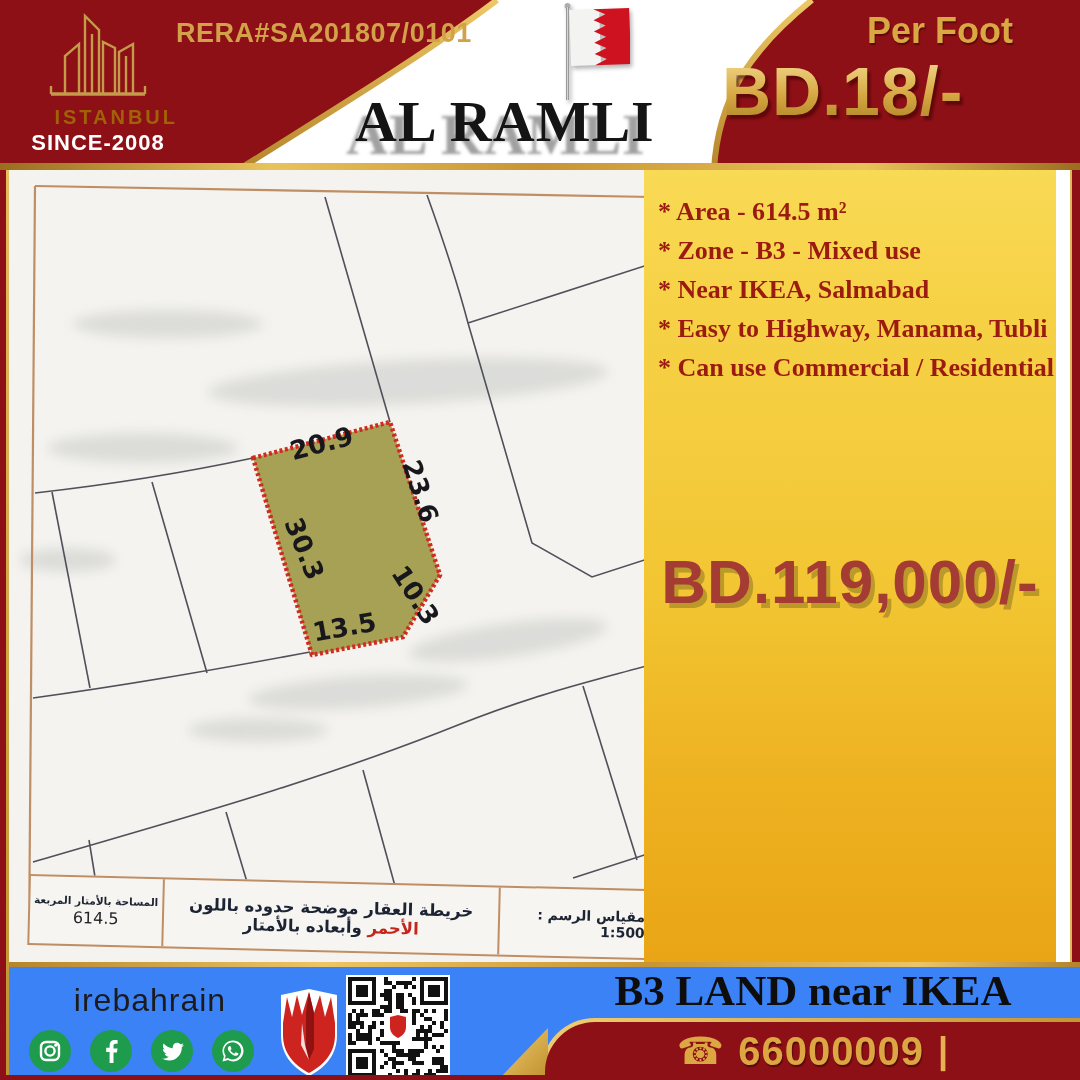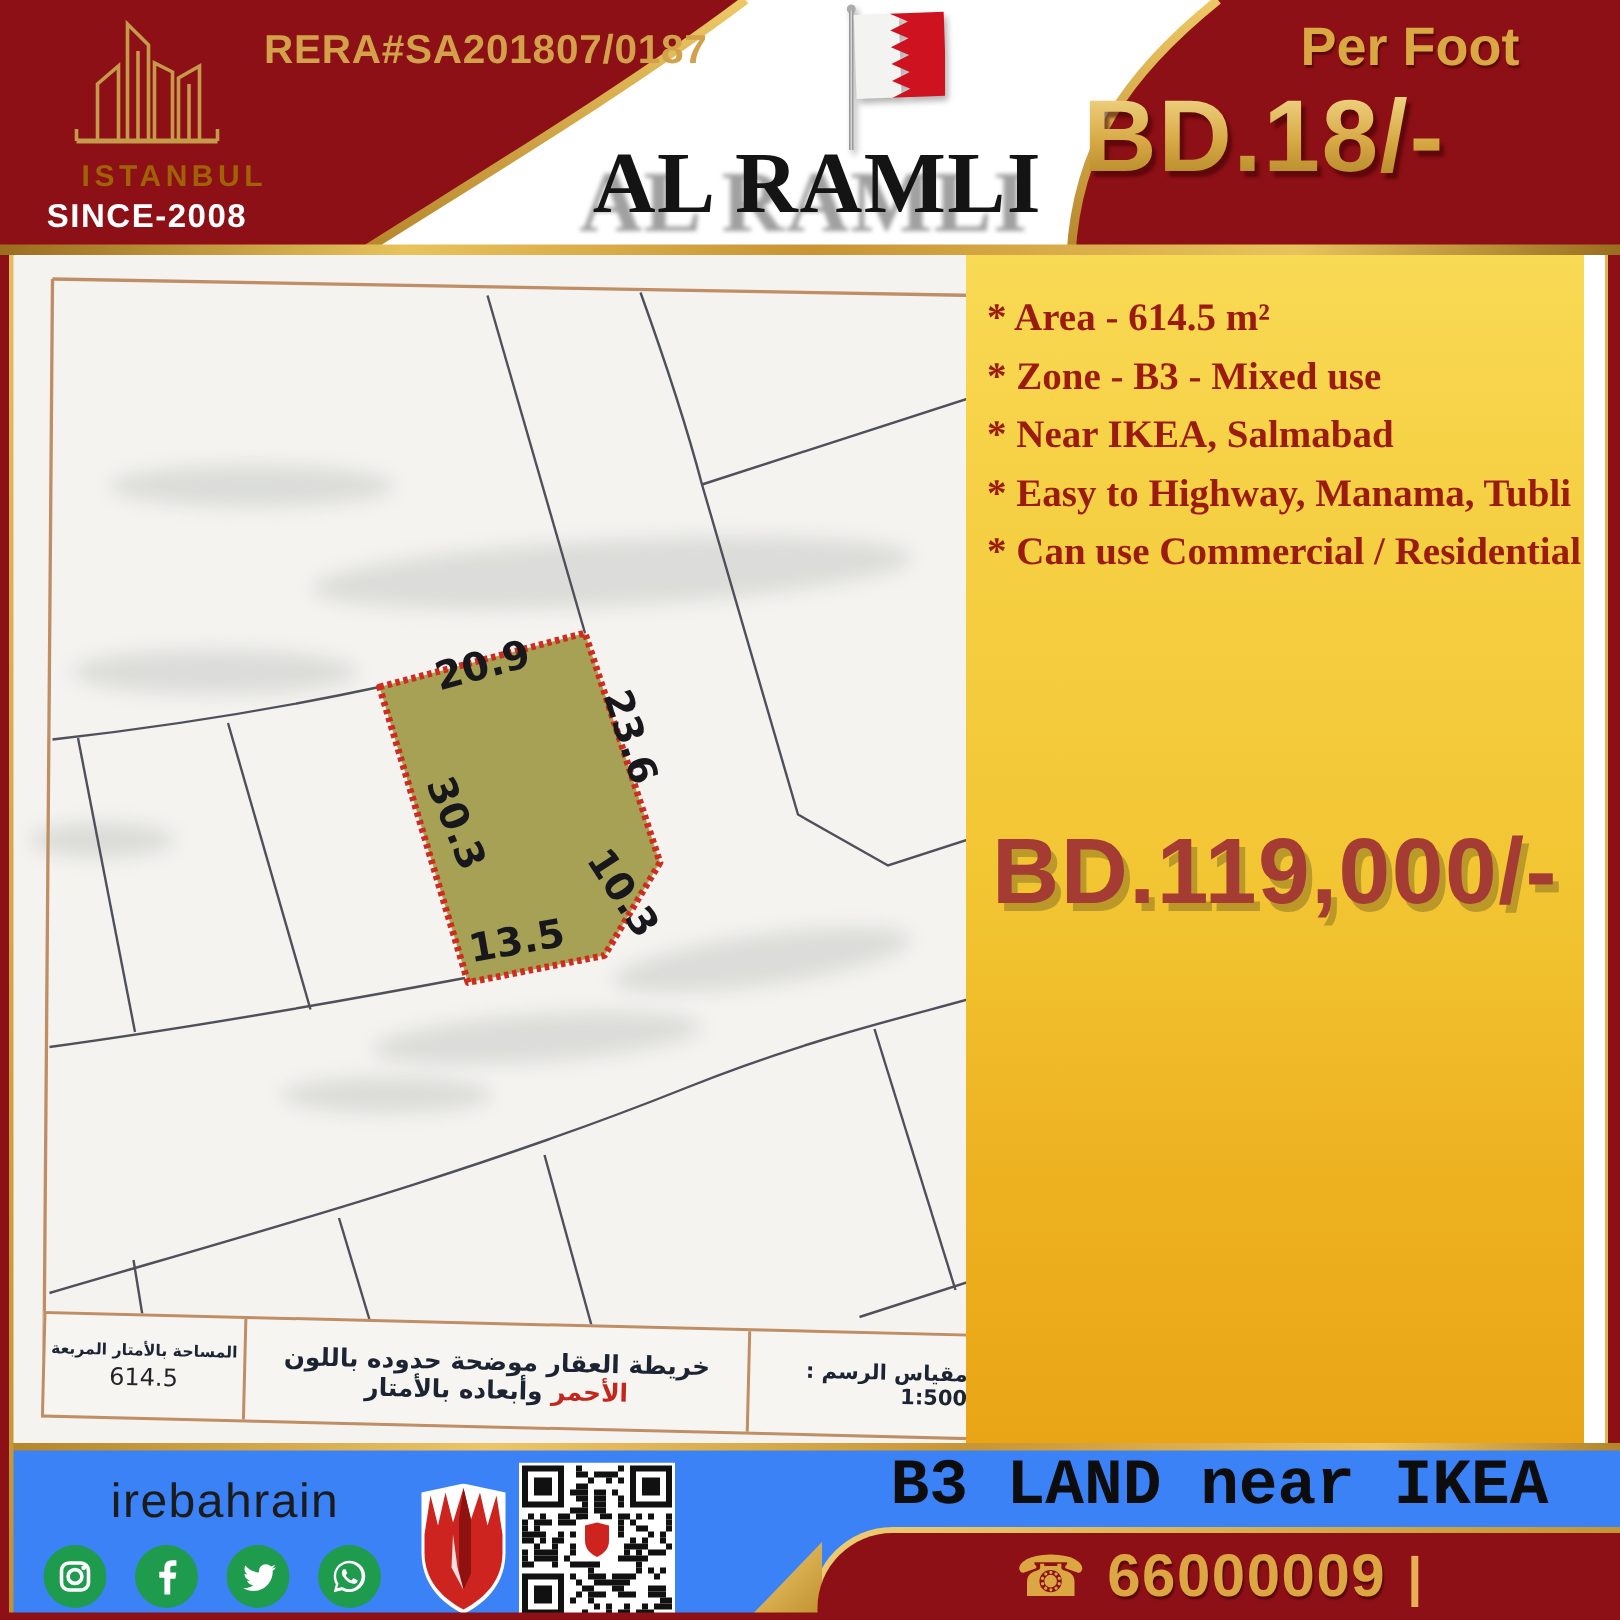--- a/index.html
+++ b/index.html
@@ -7,21 +7,21 @@
           font-family:"Liberation Sans",sans-serif;}
   
   .header{position:absolute;left:0;top:0;width:1080px;height:170px;background:#fff;}
   .header-bg{position:absolute;left:0;top:0;}
   .logo-block{position:absolute;left:18px;top:4px;width:160px;text-align:center;z-index:3;}
   .logo-name{color:#a16207;font-weight:bold;font-size:20px;letter-spacing:3px;margin-top:-2px;text-align:right;}
   .logo-since{color:#ffffff;font-weight:bold;font-size:22px;letter-spacing:1px;margin-top:1px;}
   .rera{position:absolute;left:176px;top:18px;font-size:27px;font-weight:bold;color:#d2a149;
         letter-spacing:.5px;z-index:3;}
   .flag-wrap{position:absolute;left:540px;top:0;z-index:3;filter:drop-shadow(2px 3px 2px rgba(0,0,0,.3));}
-  .title{position:absolute;left:355px;top:88px;width:380px;text-align:center;z-index:3;
+  .title{position:absolute;left:355px;top:88px;width:380px;text-align:left;z-index:3;
          font-family:"Liberation Serif",serif;font-weight:bold;font-size:58px;color:#141414;
          letter-spacing:1px;text-shadow:-9px 13px 3px rgba(130,130,130,.75);white-space:nowrap;}
   .perfoot-label{position:absolute;left:820px;top:10px;width:240px;text-align:center;z-index:3;
         font-size:36px;font-weight:bold;color:#d9a843;text-shadow:1px 2px 1px rgba(60,0,0,.55);}
   .perfoot-price{position:absolute;left:722px;top:52px;width:350px;text-align:left;z-index:3;
         font-size:68px;font-weight:bold;letter-spacing:1px;
         background:linear-gradient(180deg,#f5dc90 5%,#d6a843 55%,#a87c22 100%);
         -webkit-background-clip:text;background-clip:text;color:transparent;
         filter:drop-shadow(3px 4px 1px rgba(60,0,0,.55));}
   
@@ -60,21 +60,21 @@
   
   .footer{position:absolute;left:0;top:962px;width:1080px;height:118px;background:#3b82f6;}
   .footer-goldline{position:absolute;left:0;top:0;width:1080px;height:5px;
         background:linear-gradient(90deg,#b3842a,#ecc567 30%,#c79534 60%,#ecc567 85%,#b3842a);}
   .handle{position:absolute;left:50px;top:20px;width:200px;text-align:center;
           font-size:32px;color:#1b1b1b;letter-spacing:1px;}
   .social-row{position:absolute;left:29px;top:68px;display:flex;gap:19px;}
   .shield-wrap{position:absolute;left:279px;top:27px;}
   .qr-wrap{position:absolute;left:346px;top:13px;}
   .tagline{position:absolute;left:556px;top:4px;width:514px;text-align:center;
-           font-family:Liberation Mono, monospace;font-weight:bold;font-size:43px;color:#0d0d0d;
+           font-family:Liberation Serif, serif;font-weight:bold;font-size:43px;color:#0d0d0d;
            white-space:nowrap;}
   .band-gold{position:absolute;left:541px;top:56px;width:539px;height:62px;
              border-top-left-radius:54px;background:linear-gradient(135deg,#f0ce74,#c08f2c);}
   .phone-band{position:absolute;left:545px;top:60px;width:535px;height:58px;
               border-top-left-radius:50px;background:#8c1016;display:flex;align-items:center;
               justify-content:center;gap:14px;}
   .gold-wedge{position:absolute;left:498px;top:66px;width:50px;height:52px;
               background:linear-gradient(135deg,#f0ce74,#c08f2c);
               clip-path:polygon(100% 0,100% 100%,0 100%);}
   .tel-glyph{font-family:"DejaVu Sans",sans-serif;font-size:38px;color:#dca643;line-height:1;}
@@ -120,21 +120,21 @@
           <path d="M83,90 L83,52"></path>
           <path d="M8,90 L102,90" stroke-width="3.4"></path>
           <path d="M8,90 L8,82"></path>
             <path d="M102,90 L102,82"></path>
         </g>
       </svg>
       <div class="logo-name">ISTANBUL</div>
       <div class="logo-since">SINCE-2008</div>
     </div>
 
-    <div class="rera">RERA#SA201807/0187</div>
+    <div class="rera">RERA#SA201807/0101</div>
 
     <div class="flag-wrap">
       <svg width="90" height="110" viewBox="0 0 90 110">
         <circle cx="27.5" cy="6" r="3" fill="#adadad"></circle>
         <rect x="26" y="7" width="3" height="93" fill="#9a9a9a"></rect>
         <rect x="27" y="7" width="1" height="93" fill="#d5d5d5"></rect>
         <g transform="translate(29,6) rotate(-2)">
           <rect x="0" y="4" width="30" height="56" fill="#f3f3f1"></rect>
           <path d="M24,4 L60,4 L60,60 L24,60 L36,54.4 L24,48.8 L36,43.2 L24,37.6 L36,32 L24,26.4 L36,20.8 L24,15.2 L36,9.6 Z" fill="#ce1220"></path>
         </g>

